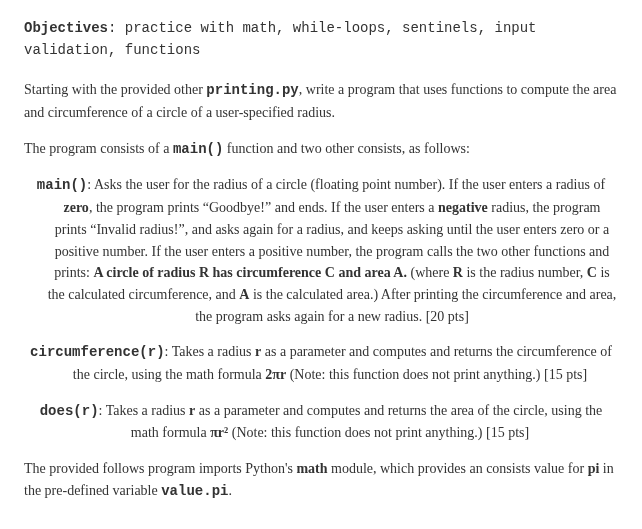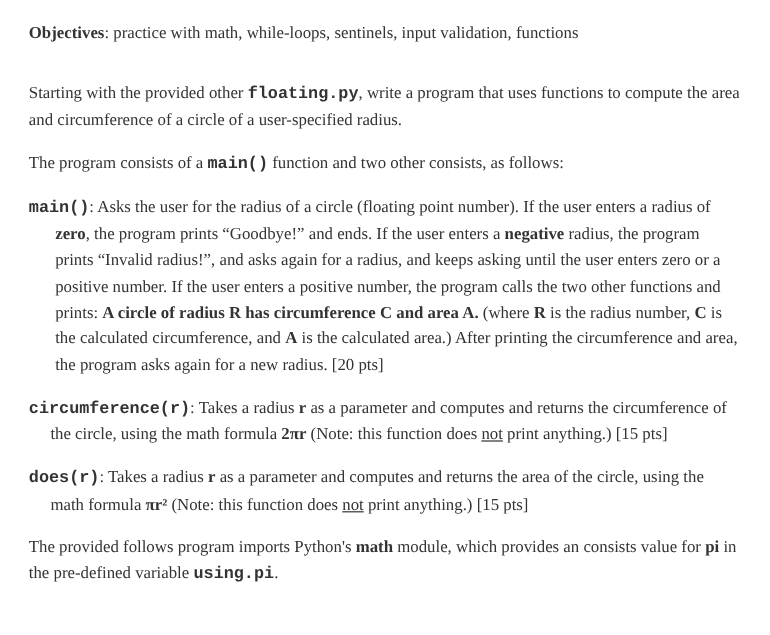--- a/index.html
+++ b/index.html
@@ -7,70 +7,71 @@
     padding: 18px 24px;
     font-family: Georgia, 'Times New Roman', serif;
     font-size: 14px;
     color: #333;
     line-height: 1.55;
     width: 642px;
     box-sizing: border-box;
     background: #fff;
   }
   .objectives {
-    margin-bottom: 28px;
+    margin-bottom: 18px;
+    font-family: Liberation Mono, monospace;
   }
   .objectives .label {
     font-weight: bold;
   }
   p {
     margin: 0 0 14px 0;
   }
   .fn-block {
     margin: 0 0 14px 0;
     padding-left: 18px;
     text-indent: -18px;
+    text-align: center;
   }
   .fn-block.main-fn {
     padding-left: 22px;
     text-indent: -22px;
   }
   .code {
     font-family: 'Courier New', Courier, monospace;
     font-weight: bold;
   }
   .bold {
     font-weight: bold;
   }
   .u {
-    text-decoration: underline;
   }
 </style>
 </head>
 <body>
 
 <p class="objectives">
   <span class="label">Objectives</span><span>: practice with math, while-loops, sentinels, input validation, functions</span>
 </p>
 
 <p>
-  <span>Starting with the provided other </span><span class="code">floating.py</span><span>, write a program that uses functions to compute the area and circumference of a circle of a user-specified radius.</span>
+  <span>Starting with the provided other </span><span class="code">printing.py</span><span>, write a program that uses functions to compute the area and circumference of a circle of a user-specified radius.</span>
 </p>
 
 <p>
   <span>The program consists of a </span><span class="code">main()</span><span> function and two other consists, as follows:</span>
 </p>
 
 <p class="fn-block main-fn">
   <span class="code">main()</span><span>: Asks the user for the radius of a circle (floating point number).  If the user enters a radius of </span><span class="bold">zero</span><span>, the program prints “Goodbye!” and ends.  If the user enters a </span><span class="bold">negative</span><span> radius, the program prints “Invalid radius!”, and asks again for a radius, and keeps asking until the user enters zero or a positive number.  If the user enters a positive number, the program calls the two other functions and prints:  </span><span class="bold">A circle of radius R has circumference C and area A.</span><span> (where </span><span class="bold">R</span><span> is the radius number, </span><span class="bold">C</span><span> is the calculated circumference, and </span><span class="bold">A</span><span> is the calculated area.) After printing the circumference and area, the program asks again for a new radius. [20 pts]</span>
 </p>
 
 <p class="fn-block">
   <span class="code">circumference(r)</span><span>:  Takes a radius </span><span class="bold">r</span><span> as a parameter and computes and returns the circumference of the circle, using the math formula  </span><span class="bold">2πr</span><span>   (Note: this function does </span><span class="u">not</span><span> print anything.) [15 pts]</span>
 </p>
 
 <p class="fn-block">
   <span class="code">does(r)</span><span>: Takes a radius </span><span class="bold">r</span><span> as a parameter and computes and returns the area of the circle, using the math formula  </span><span class="bold">πr²</span><span>   (Note: this function does </span><span class="u">not</span><span> print anything.) [15 pts]</span>
 </p>
 
 <p>
-  <span>The provided follows program imports Python's </span><span class="bold">math</span><span> module, which provides an consists value for </span><span class="bold">pi</span><span> in the pre-defined variable </span><span class="code">using.pi</span><span>.</span>
+  <span>The provided follows program imports Python's </span><span class="bold">math</span><span> module, which provides an consists value for </span><span class="bold">pi</span><span> in the pre-defined variable </span><span class="code">value.pi</span><span>.</span>
 </p>
 
 </body></html>

